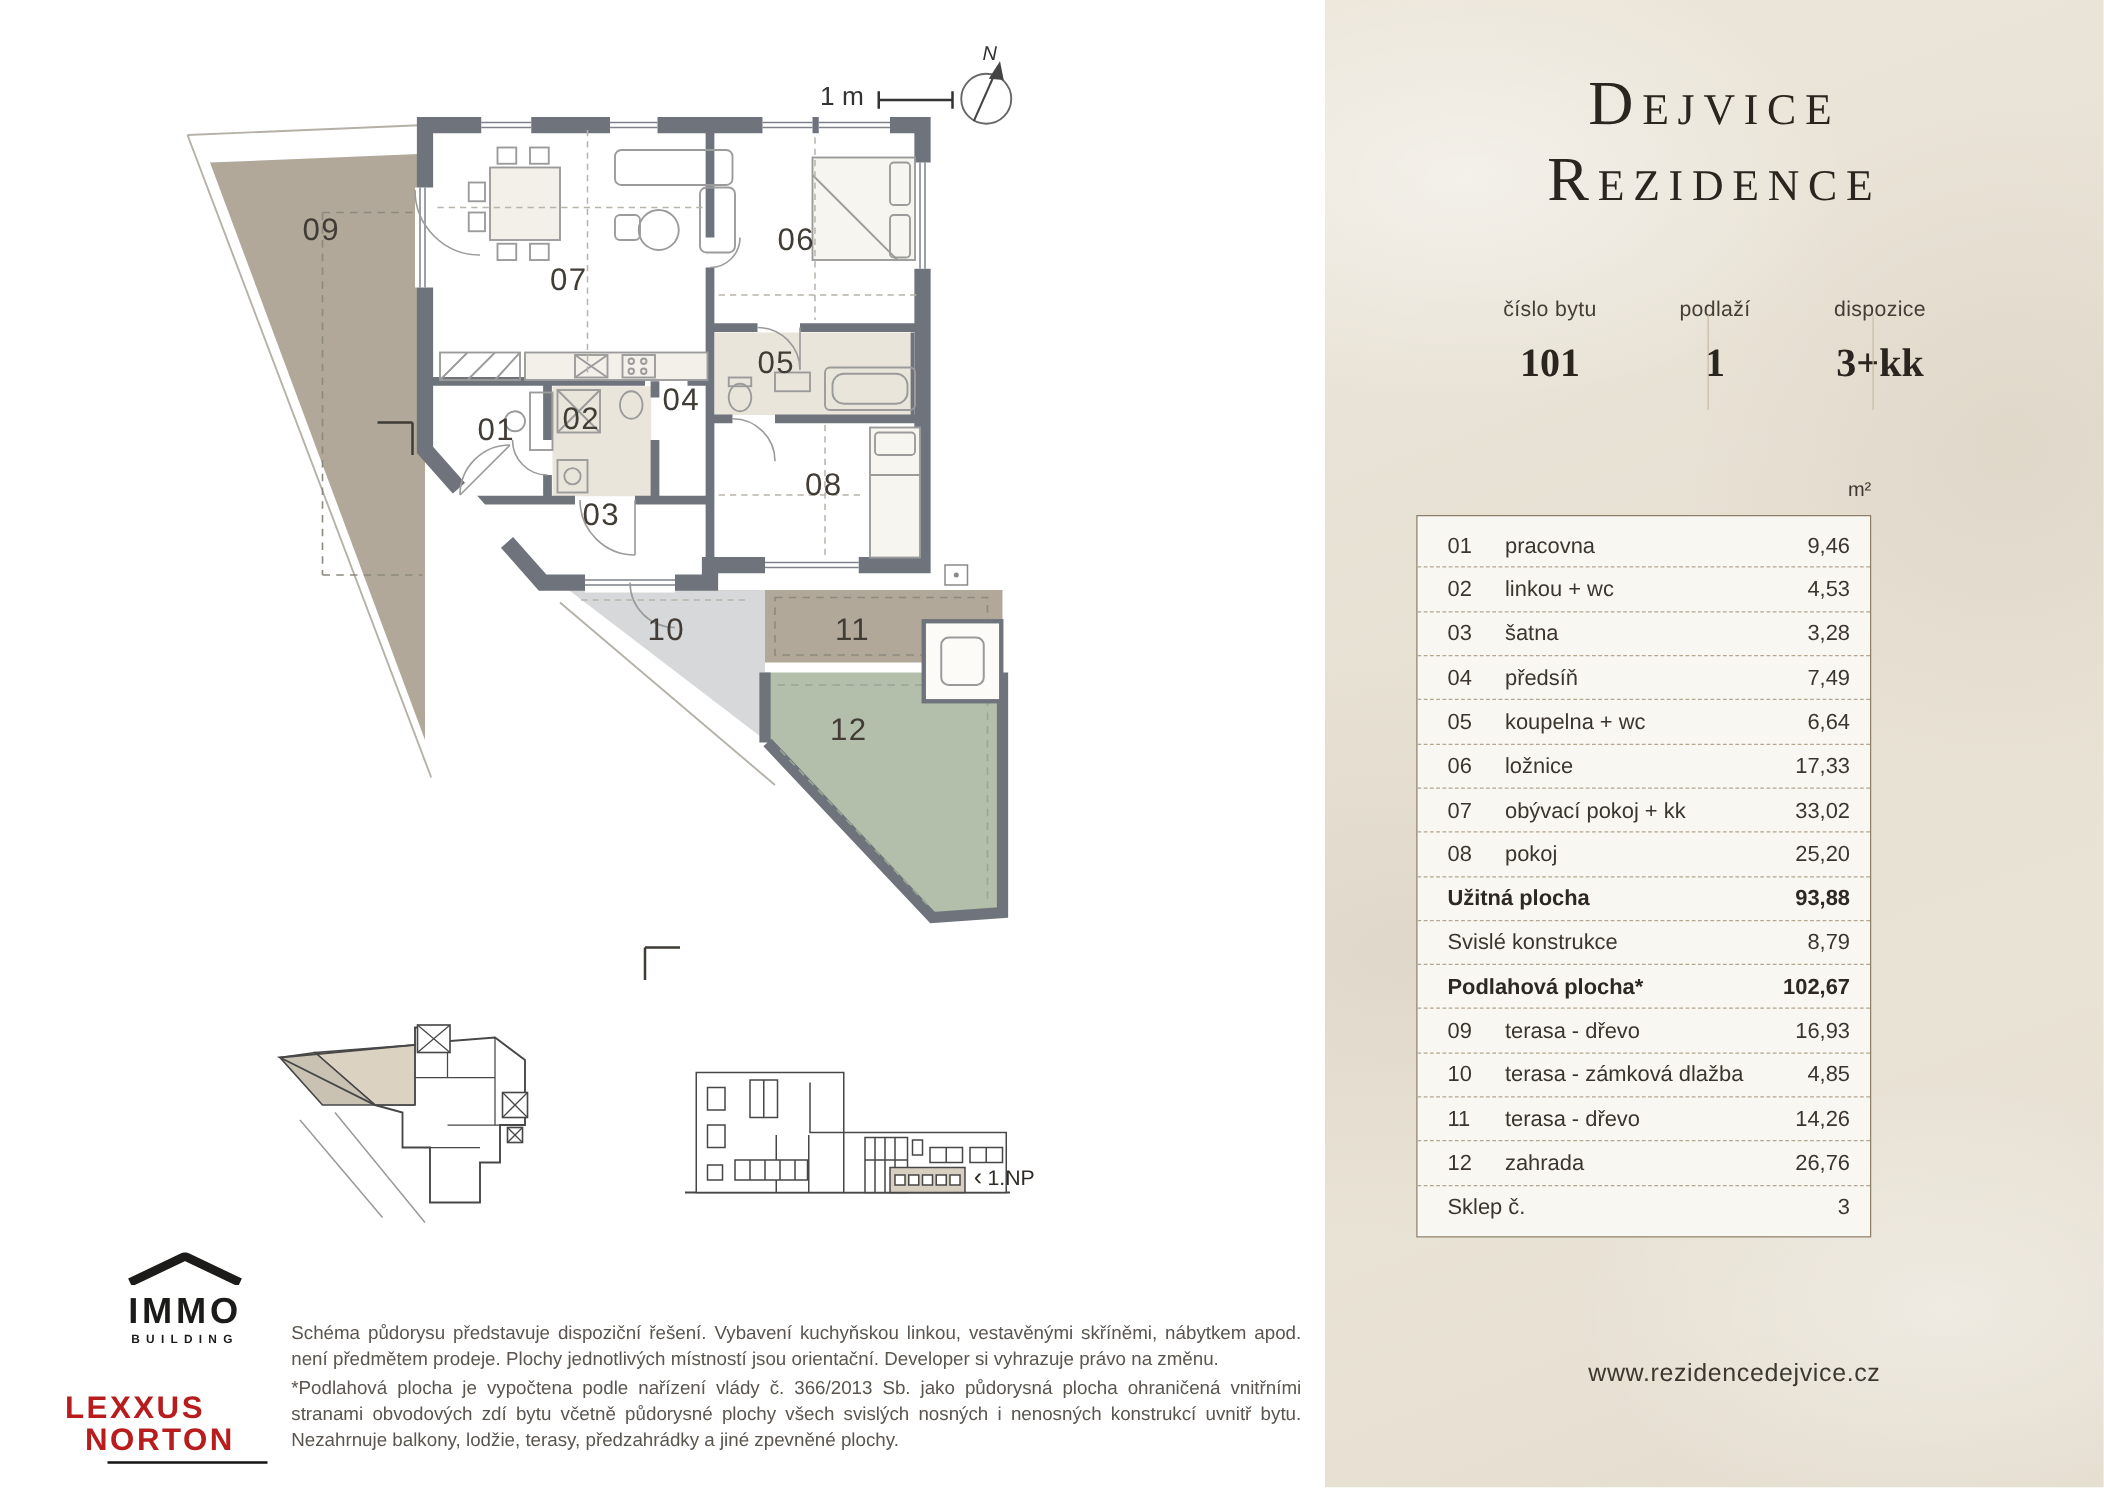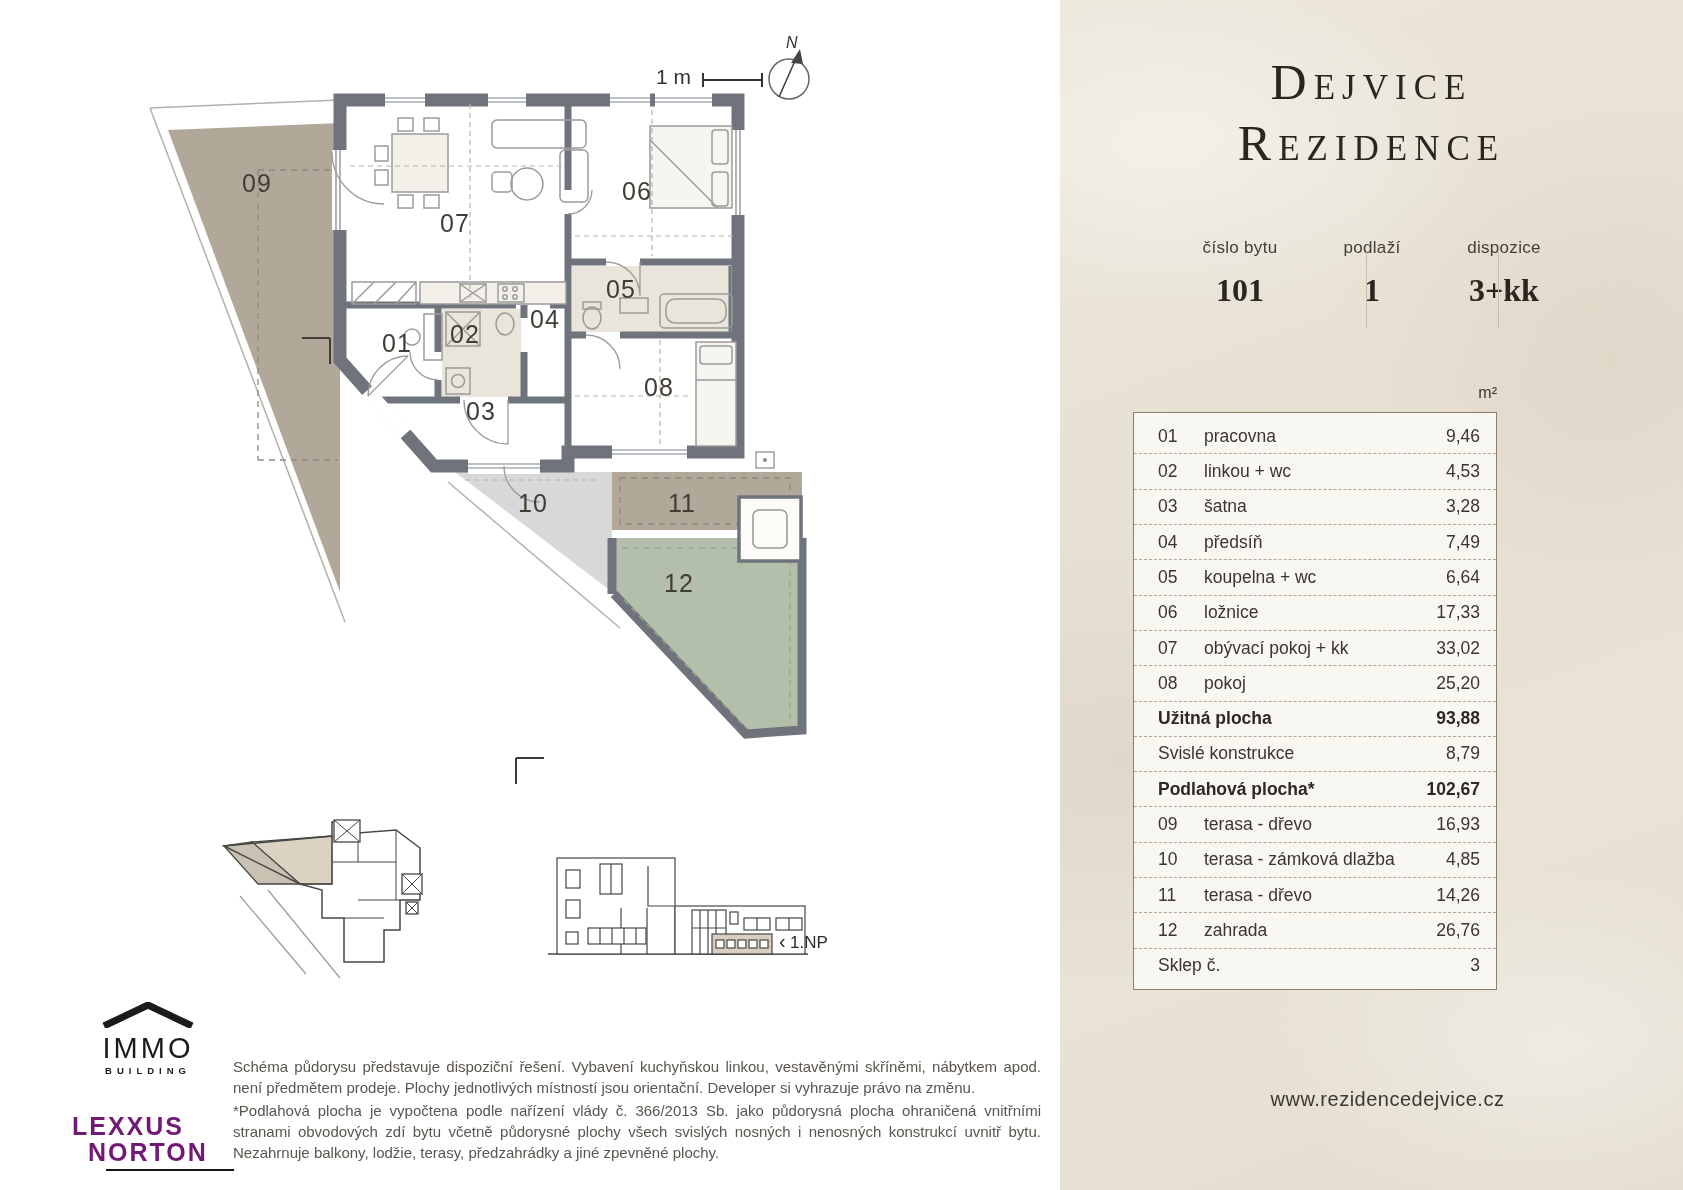--- a/index.html
+++ b/index.html
@@ -4,23 +4,23 @@
 <style>
   * { margin:0; padding:0; box-sizing:border-box; }
   html,body { width:1683px; height:1190px; overflow:hidden; background:#fff;
               font-family:"Liberation Sans", sans-serif; }
   #stage { position:relative; width:1683px; height:1190px; background:#ffffff; }
 
   
   #plan-svg { position:absolute; left:0; top:0; width:1060px; height:1190px; }
 
   .logo-immo { position:absolute; left:88px; top:1002px; width:120px; text-align:center; color:#1c1b19; }
-  .logo-immo .word { font-size:29px; font-weight:400; letter-spacing:3px; line-height:1; margin-top:2px;}
+  .logo-immo .word { font-size:29px; font-weight:700; letter-spacing:3px; line-height:1; margin-top:2px;}
   .logo-immo .sub  { font-size:9.5px; font-weight:700; letter-spacing:5px; margin-top:2px; }
-  .logo-lexxus { position:absolute; left:72px; top:1114px; color:#701a75; font-weight:700; }
+  .logo-lexxus { position:absolute; left:52px; top:1114px; color:#b91c1c; font-weight:700; }
   .logo-lexxus .l1 { font-size:25px; letter-spacing:2px; line-height:1.0;}
   .logo-lexxus .l2 { font-size:25px; letter-spacing:2px; margin-left:16px; line-height:1.0; margin-top:1px;}
   .logo-lexxus .rule { width:128px; height:2px; background:#141414; margin-left:34px; margin-top:4px; }
 
   .disclaimer { position:absolute; left:233px; top:1056px; width:808px; color:#5a554e;
                 font-size:15px; line-height:1.42; text-align:justify; }
   .disclaimer p + p { margin-top:1px; }
 
   
   .panel { position:absolute; left:1060px; top:0; width:623px; height:1190px;

